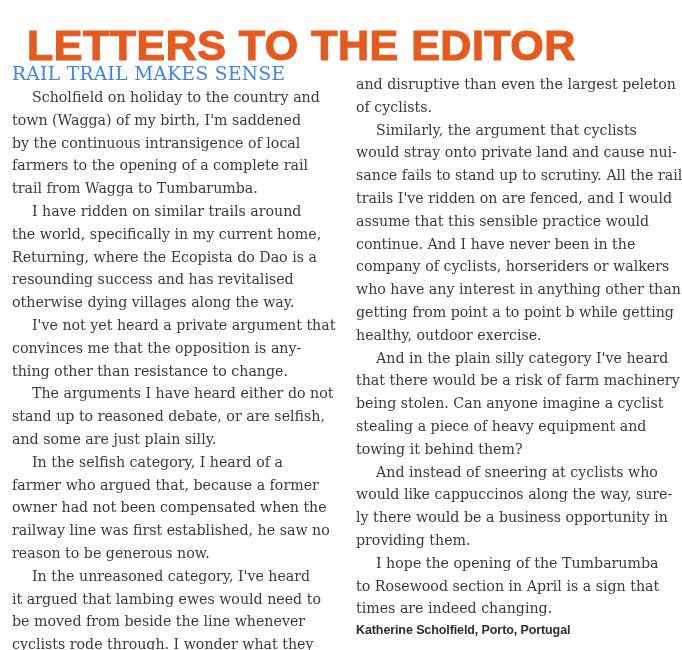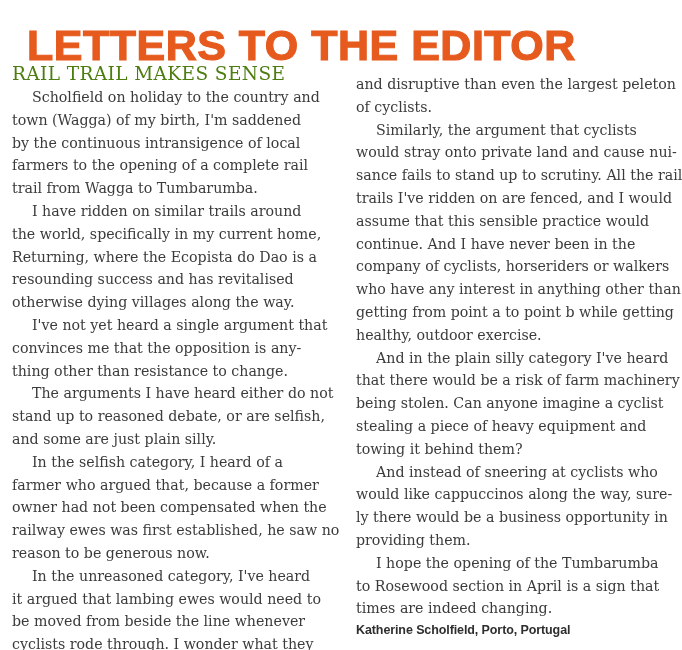--- a/index.html
+++ b/index.html
@@ -38,21 +38,21 @@
       font-size: 14.2px;
       line-height: 22.8px;
     }
     .col-left { left: 12px; }
     .col-right { left: 356px; top: 73px; width: 330px; }
     .headline {
       font-family: "DejaVu Serif", serif;
       font-size: 18.5px;
       letter-spacing: 0.4px;
       line-height: 24px;
-      color: #4d7c0f;
+      color: #3b82f6;
       margin: 0 0 0 0;
       white-space: nowrap;
       font-weight: normal;
     }
     .col-left .headline { margin-bottom: 0; }
     .line {
       display: block;
       white-space: nowrap;
     }
     .line.indent { padding-left: 20px; }
@@ -78,30 +78,30 @@
     <span class="line indent">Scholfield on holiday to the country and</span>
     <span class="line">town (Wagga) of my birth, I'm saddened</span>
     <span class="line">by the continuous intransigence of local</span>
     <span class="line">farmers to the opening of a complete rail</span>
     <span class="line">trail from Wagga to Tumbarumba.</span>
     <span class="line indent">I have ridden on similar trails around</span>
     <span class="line">the world, specifically in my current home,</span>
     <span class="line">Returning, where the Ecopista do Dao is a</span>
     <span class="line">resounding success and has revitalised</span>
     <span class="line">otherwise dying villages along the way.</span>
-    <span class="line indent">I've not yet heard a single argument that</span>
+    <span class="line indent">I've not yet heard a private argument that</span>
     <span class="line">convinces me that the opposition is any-</span>
     <span class="line">thing other than resistance to change.</span>
     <span class="line indent">The arguments I have heard either do not</span>
     <span class="line">stand up to reasoned debate, or are selfish,</span>
     <span class="line">and some are just plain silly.</span>
     <span class="line indent">In the selfish category, I heard of a</span>
     <span class="line">farmer who argued that, because a former</span>
     <span class="line">owner had not been compensated when the</span>
-    <span class="line">railway ewes was first established, he saw no</span>
+    <span class="line">railway line was first established, he saw no</span>
     <span class="line">reason to be generous now.</span>
     <span class="line indent">In the unreasoned category, I've heard</span>
     <span class="line">it argued that lambing ewes would need to</span>
     <span class="line">be moved from beside the line whenever</span>
     <span class="line">cyclists rode through. I wonder what they</span>
 
   </div>
 </div>
 
 <div class="column col-right">

